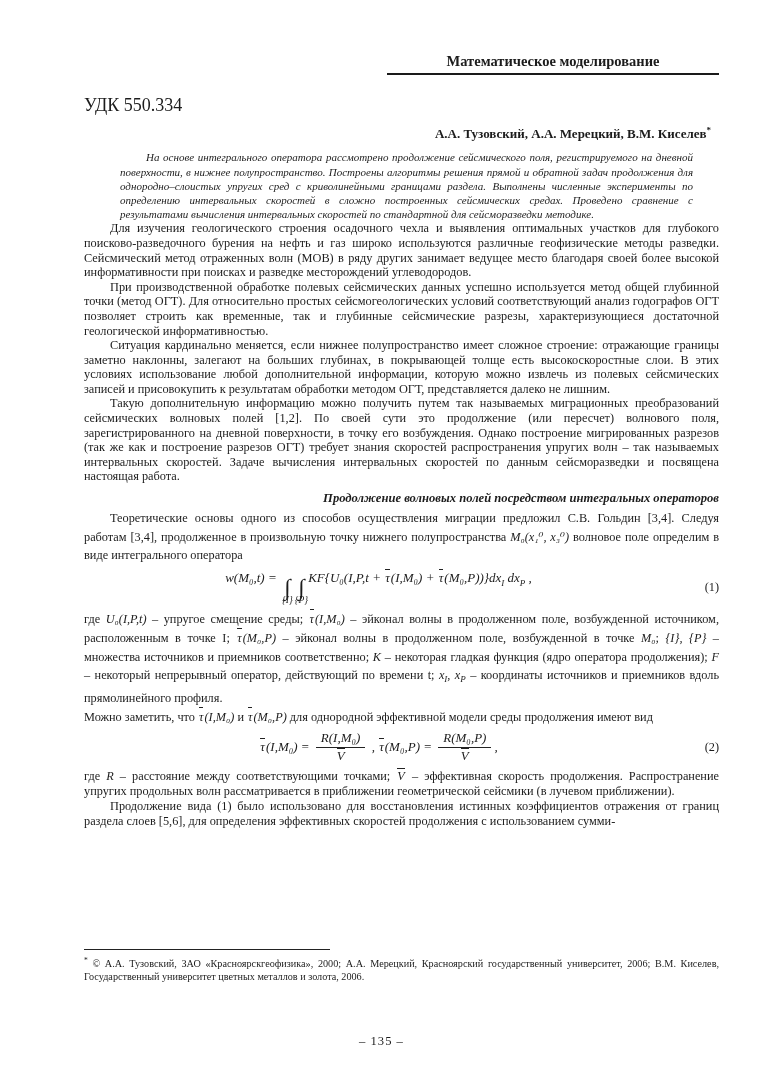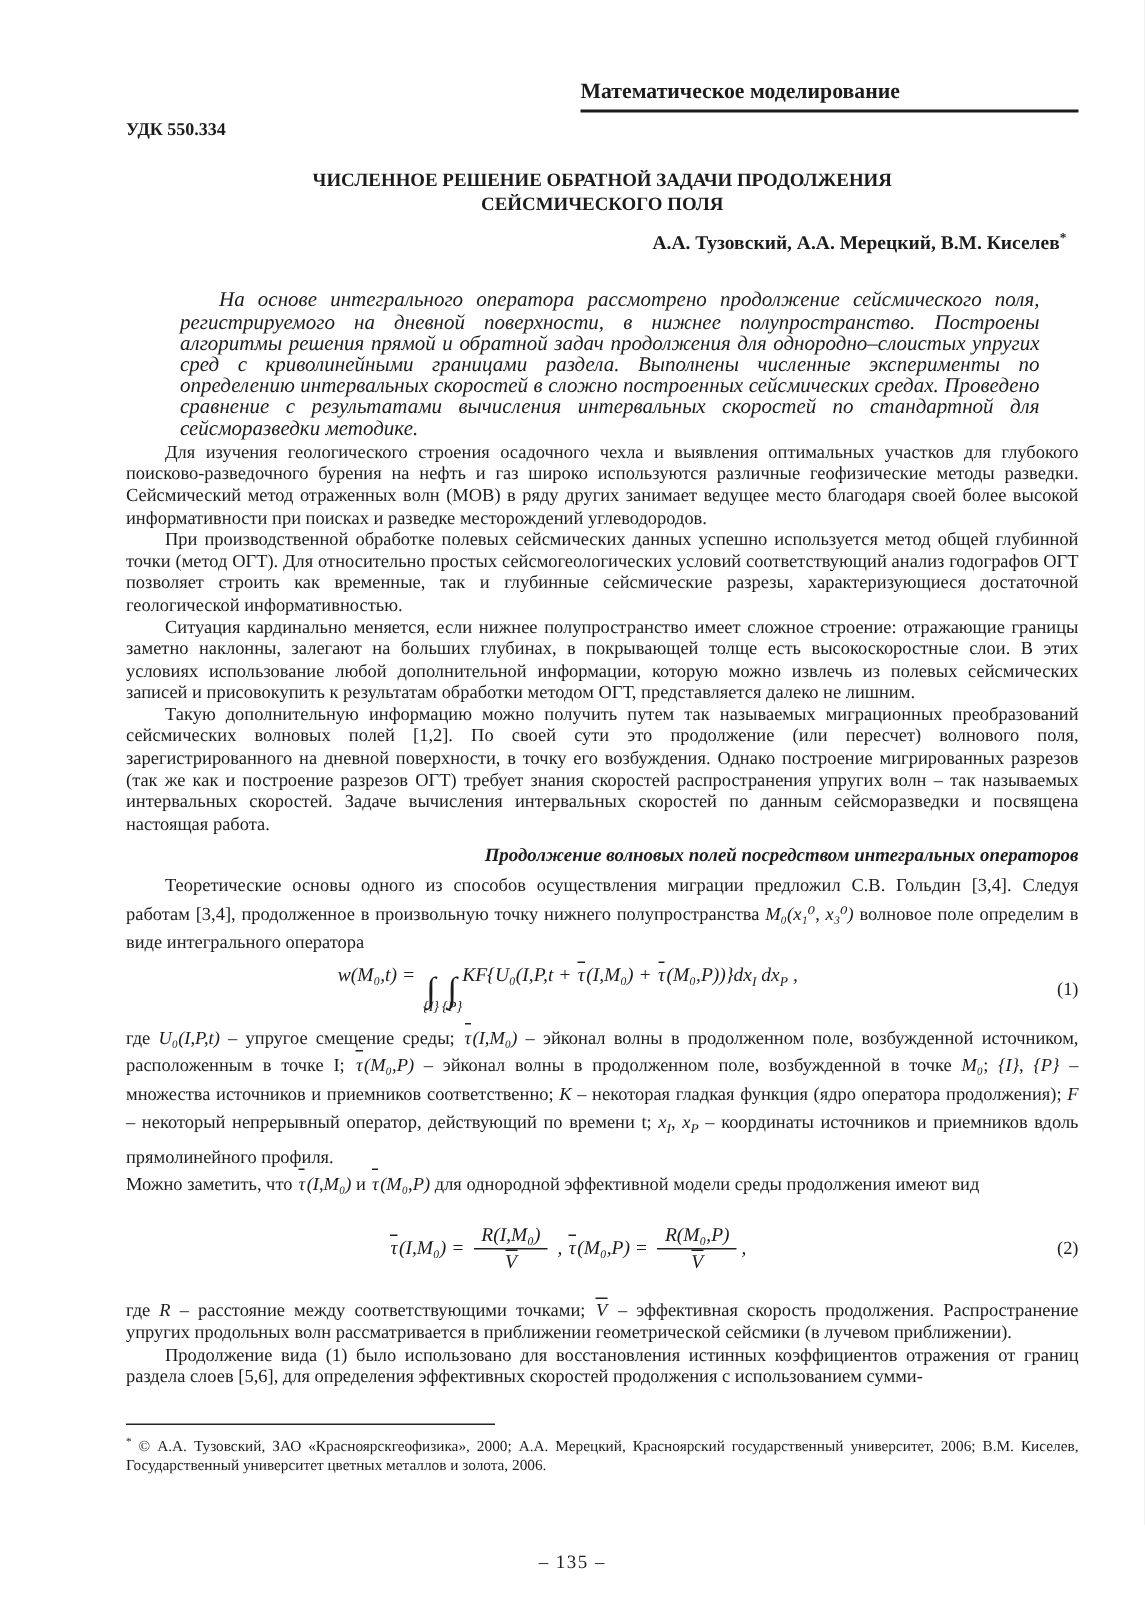--- a/index.html
+++ b/index.html
@@ -2,31 +2,31 @@
 <html><head>
 <meta charset="utf-8">
 <style>
   html,body{margin:0;padding:0;background:#e8e8e8;}
   .page{width:763px;height:1080px;background:#ffffff;position:relative;overflow:hidden;
         font-family:"Liberation Serif","DejaVu Serif",serif;color:#1c1c1c;}
   .content{position:absolute;left:84px;top:0;width:635px;}
 
   
   .running-head{margin-top:52px;}
-  .rh-box{width:332px;margin-left:auto;border-bottom:2.2px solid #1a1a1a;
+  .rh-box{width:332px;margin-left:auto;text-align:center;border-bottom:2.2px solid #1a1a1a;
           padding-bottom:3px;}
   .rh-text{font-weight:bold;font-size:14.5px;}
 
-  .udc{margin-top:4px;font-size:12px;font-weight:bold;}
+  .udc{margin-top:20px;font-size:18px;}
 
   .title{margin:18px 0 0 0;text-align:center;font-size:12.6px;font-weight:bold;line-height:16px;}
   .authors{margin-top:9px;text-align:right;font-weight:bold;font-size:13px;padding-right:8px;}
   .authors sup{font-size:9px;}
 
-  .abstract{margin:24px 26px 0 36px;font-style:italic;font-size:14px;line-height:14.2px;
+  .abstract{margin:8px 26px 0 36px;font-style:italic;font-size:11px;line-height:14.2px;
             text-align:justify;text-indent:26px;}
 
   p.body-p{margin:0;font-size:12.3px;line-height:14.6px;text-align:justify;text-indent:26px;}
   p.no-indent{text-indent:0;}
   p.math-rich{line-height:18.6px;}
   p.mid-line{line-height:15px;}
 
   .section-heading{margin:7px 0 3px 0;text-align:right;font-weight:bold;font-style:italic;
                    font-size:12.6px;}
 
@@ -39,21 +39,21 @@
 
   .eq-row{display:flex;align-items:center;margin:5px 0;justify-content:flex-end;}
   .eq-body{flex:1;text-align:center;font-style:italic;font-size:13px;}
   .eq-no{width:46px;text-align:right;font-size:12.3px;}
 
   .intgrp{display:inline-flex;flex-direction:column;align-items:center;vertical-align:-13px;
           line-height:1;margin-left:2px;}
   .int-sign{font-size:23px;font-style:italic;}
   .int-under{font-size:9.5px;font-style:italic;margin-top:-3px;}
 
-  .frac{display:inline-block;vertical-align:-9px;text-align:center;line-height:1.15;margin:12px 3px;}
+  .frac{display:inline-block;vertical-align:-9px;text-align:center;line-height:1.15;margin:0 3px;}
   .fnum{display:block;border-bottom:1px solid #222;padding:0 5px 1px;}
   .fden{display:block;margin-top:1px;}
 
   .footer-area{position:absolute;left:84px;width:635px;top:949px;background:#ffffff;}
   .fn-divider{width:246px;border-top:1.4px solid #222;margin-bottom:4px;}
   .fn-text{font-size:10.2px;line-height:13px;text-align:justify;}
   .fn-text sup{font-size:7.5px;}
   .page-number{position:absolute;left:0;width:763px;top:1034px;text-align:center;
                font-size:12.6px;letter-spacing:1px;}
 </style>
@@ -64,24 +64,20 @@
   <div class="content">
 
     <div class="running-head">
       <div class="rh-box">
         <span class="rh-text">Математическое моделирование</span>
       </div>
     </div>
 
     <div class="udc">УДК 550.334</div>
 
-    <div class="title">
-      <span>ЧИСЛЕННОЕ РЕШЕНИЕ ОБРАТНОЙ ЗАДАЧИ ПРОДОЛЖЕНИЯ</span><br>
-      <span>СЕЙСМИЧЕСКОГО ПОЛЯ</span>
-    </div>
 
     <div class="authors"><span>А.А. Тузовский, А.А. Мерецкий, В.М. Киселев</span><sup>*</sup></div>
 
     <div class="abstract">На основе интегрального оператора рассмотрено продолжение сейсмического поля, регистрируемого на дневной поверхности, в нижнее полупространство. Построены алгоритмы решения прямой и обратной задач продолжения для однородно–слоистых упругих сред с криволинейными границами раздела. Выполнены численные эксперименты по определению интервальных скоростей в сложно построенных сейсмических средах. Проведено сравнение с результатами вычисления интервальных скоростей по стандартной для сейсморазведки методике.</div>
 
     <p class="body-p">Для изучения геологического строения осадочного чехла и выявления оптимальных участков для глубокого поисково-разведочного бурения на нефть и газ широко используются различные геофизические методы разведки. Сейсмический метод отраженных волн (МОВ) в ряду других занимает ведущее место благодаря своей более высокой информативности при поисках и разведке месторождений углеводородов.</p>
     <p class="body-p">При производственной обработке полевых сейсмических данных успешно используется метод общей глубинной точки (метод ОГТ). Для относительно простых сейсмогеологических условий соответствующий анализ годографов ОГТ позволяет строить как временные, так и глубинные сейсмические разрезы, характеризующиеся достаточной геологической информативностью.</p>
     <p class="body-p">Ситуация кардинально меняется, если нижнее полупространство имеет сложное строение: отражающие границы заметно наклонны, залегают на больших глубинах, в покрывающей толще есть высокоскоростные слои. В этих условиях использование любой дополнительной информации, которую можно извлечь из полевых сейсмических записей и присовокупить к результатам обработки методом ОГТ, представляется далеко не лишним.</p>
     <p class="body-p">Такую дополнительную информацию можно получить путем так называемых миграционных преобразований сейсмических волновых полей [1,2]. По своей сути это продолжение (или пересчет) волнового поля, зарегистрированного на дневной поверхности, в точку его возбуждения. Однако построение мигрированных разрезов (так же как и построение разрезов ОГТ) требует знания скоростей распространения упругих волн – так называемых интервальных скоростей. Задаче вычисления интервальных скоростей по данным сейсморазведки и посвящена настоящая работа.</p>
 

